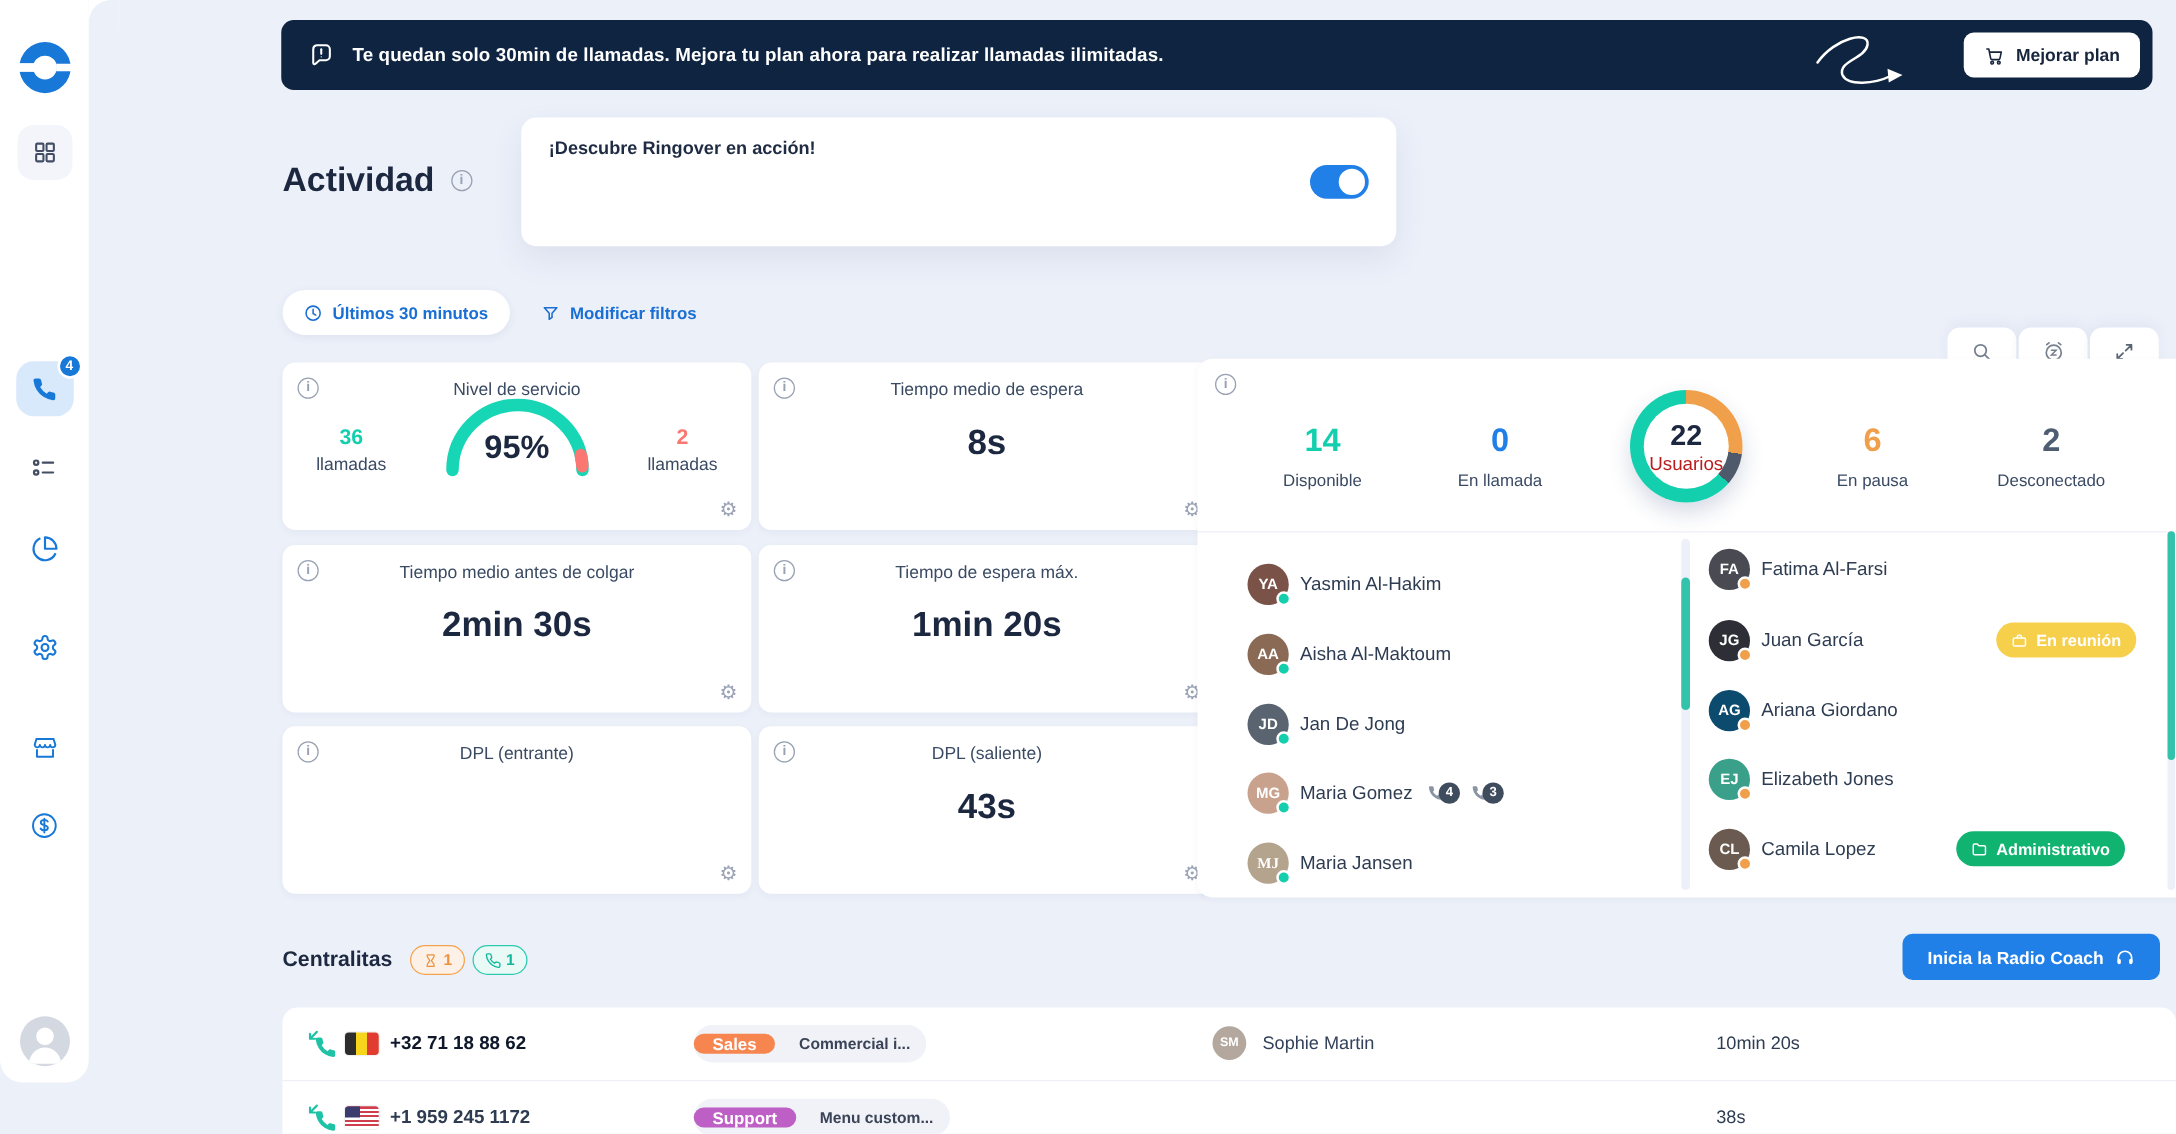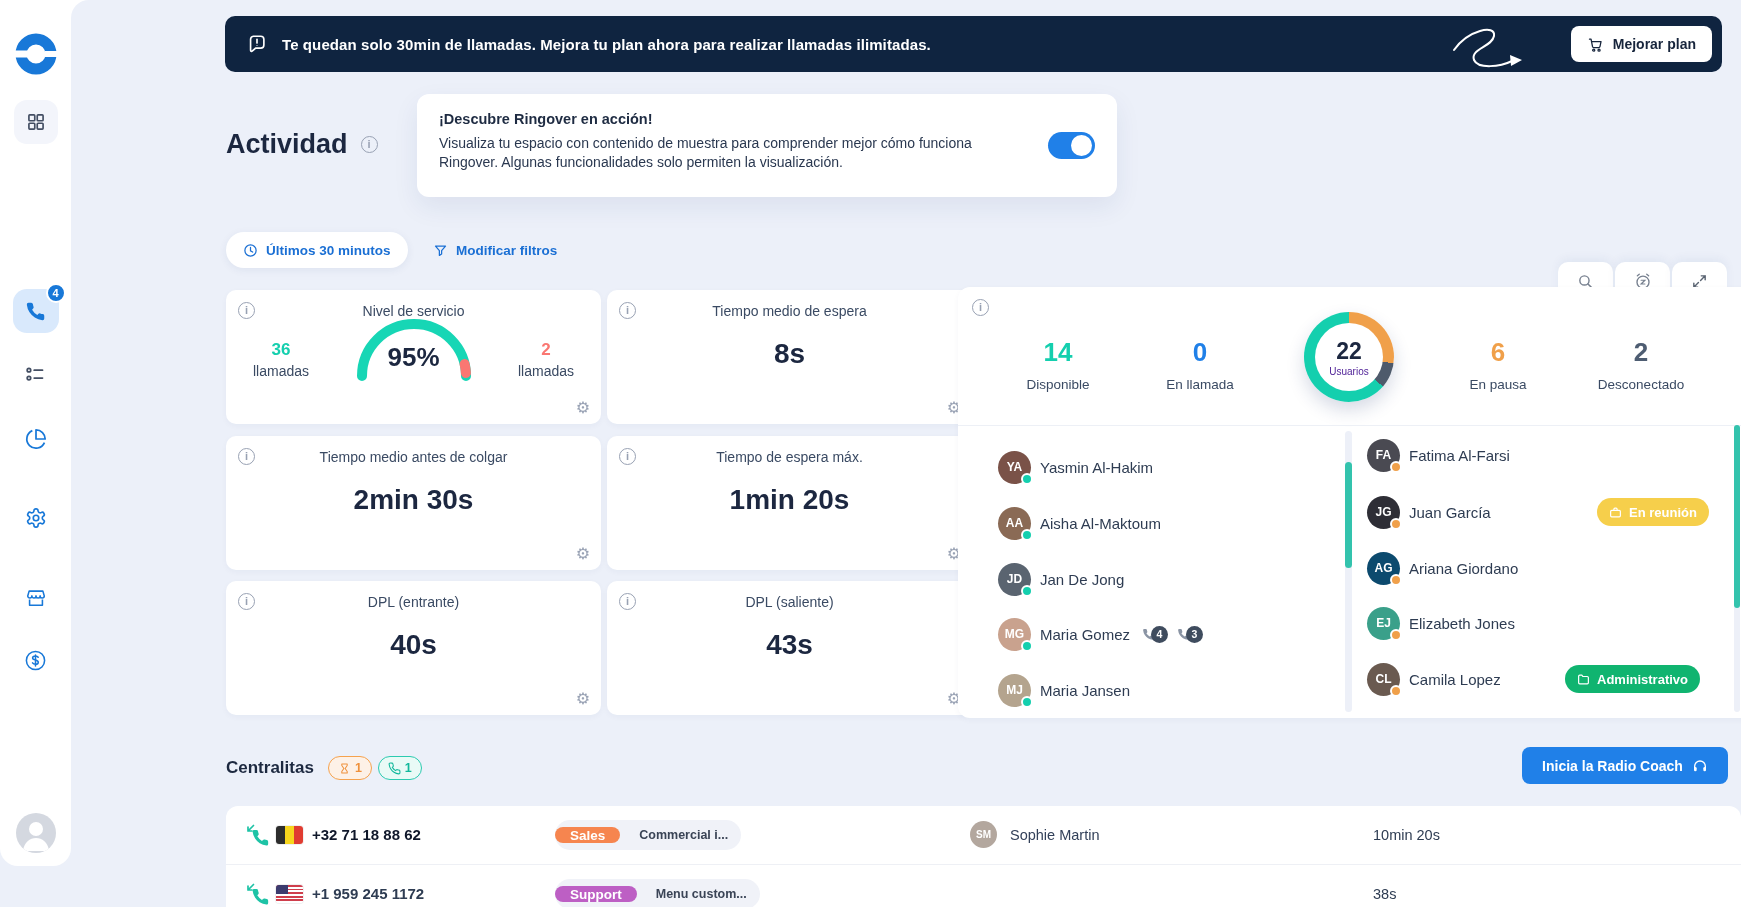--- a/index.html
+++ b/index.html
@@ -79,33 +79,33 @@
   .us-available { left:35px; } .us-available .v { color:#14cfae; }
   .us-oncall { left:177px; } .us-oncall .v { color:#2080e8; }
   .us-paused { left:475px; } .us-paused .v { color:#f0a04a; }
   .us-offline { left:618px; } .us-offline .v { color:#4e5d72; }
   .panel-info { position:absolute; left:14px; top:12px; }
   .donut { position:absolute; left:346px; top:25px; width:90px; height:90px; border-radius:50%;
            background:conic-gradient(#f0a04a 0deg 98deg, #4e5a6b 98deg 131deg, #14cfae 131deg 360deg);
            box-shadow:0 8px 18px rgba(25,50,110,.18); }
   .donut .hole { position:absolute; inset:11px; border-radius:50%; background:#fff; display:flex; flex-direction:column; align-items:center; justify-content:center; }
   .donut .tv { font-size:23px; font-weight:bold; color:#1c2740; }
-  .donut .tl { font-size:10px; color:#4c1d95; margin-top:1px; }
+  .donut .tl { font-size:15px; color:#b91c1c; margin-top:1px; }
   .panel-divider { position:absolute; left:0; right:0; top:138px; height:1px; background:#edf0f6; }
 
   .urow { position:absolute; height:40px; display:flex; align-items:center; cursor:pointer; }
   .uav { position:relative; width:33px; height:33px; border-radius:50%; color:#fff; font-size:12px; font-weight:bold; display:flex; align-items:center; justify-content:center; flex:none; }
   .uav .dot { position:absolute; right:-2px; bottom:-1px; width:12px; height:12px; border-radius:50%; border:2px solid #fff; }
   .dot-on { background:#14cfae; } .dot-pause { background:#f0a04a; }
   .uname { margin-left:9px; font-size:15px; color:#2e3c52; white-space:nowrap; }
   .call-badges { display:flex; align-items:center; gap:9px; margin-left:12px; }
   .cb { display:flex; align-items:center; }
   .cb .cnt { width:17px; height:17px; border-radius:50%; background:#3f4c5e; color:#fff; font-size:10.5px; font-weight:bold; display:flex; align-items:center; justify-content:center; margin-left:-4px; }
   
-  .la0 { background:#7a5248; } .la1 { background:#8a6a55; } .la2 { background:#5a6470; } .la3 { background:#c9a28e; } .la4 { background:#b4a48e; }
+  .la0 { background:#7a5248; } .la1 { background:#8a6a55; } .la2 { background:#5a6470; } .la3 { background:#c9a28e; } .la4 { background:#b4a48e;font-family:Liberation Serif, serif; }
   .ra0 { background:#4a4a52; } .ra1 { background:#2e2e36; } .ra2 { background:#0c4a6e; } .ra3 { background:#3aa08a; } .ra4 { background:#6a5a50; }
 
   .scrollbar { position:absolute; width:7px; border-radius:4px; background:#edf0f8; }
   .sb-mid { left:387px; top:144px; height:281px; }
   .sb-mid .thumb { position:absolute; left:0; width:7px; top:31px; height:106px; border-radius:4px; background:#33c3ad; cursor:pointer; }
   .sb-right { left:776px; top:138px; width:6px; height:287px; }
   .sb-right .thumb { position:absolute; left:0; width:6px; top:0; height:183px; border-radius:4px; background:#33c3ad; cursor:pointer; }
 
   .utag { position:absolute; height:28px; padding:0 12px; border-radius:14px; color:#fff; font-size:13px; font-weight:bold; display:flex; align-items:center; gap:7px; }
   .tag-meeting { left:639px; top:211px; background:#f6cf4b; }
@@ -234,21 +234,20 @@
   </span>
 </div>
 
 <div class="page-title">
   <span>Actividad</span>
   <span class="info-ic">i</span>
 </div>
 
 <div class="demo-card">
   <div class="demo-title">¡Descubre Ringover en acción!</div>
-  <div class="demo-desc">Visualiza tu espacio con contenido de muestra para comprender mejor cómo funciona Ringover. Algunas funcionalidades solo permiten la visualización.</div>
   <div class="toggle">
       <div class="knob"></div>
     </div>
 </div>
 
 <div class="filter-pill">
   <svg width="15" height="15" viewBox="0 0 24 24" fill="none" stroke="#1a6fd4" stroke-width="2" stroke-linecap="round">
     <circle cx="12" cy="12" r="9"></circle>
       <path d="M12 7v5.5l3.4 2"></path>
   </svg>
@@ -297,21 +296,20 @@
 <div class="card c4">
   <span class="info-ic">i</span>
   <div class="card-title">Tiempo de espera máx.</div>
   <div class="card-value">1min 20s</div>
   <span class="card-gear">⚙</span>
 </div>
 
 <div class="card c5">
   <span class="info-ic">i</span>
   <div class="card-title">DPL (entrante)</div>
-  <div class="card-value">40s</div>
   <span class="card-gear">⚙</span>
 </div>
 
 <div class="card c6">
   <span class="info-ic">i</span>
   <div class="card-title">DPL (saliente)</div>
   <div class="card-value">43s</div>
   <span class="card-gear">⚙</span>
 </div>
 

